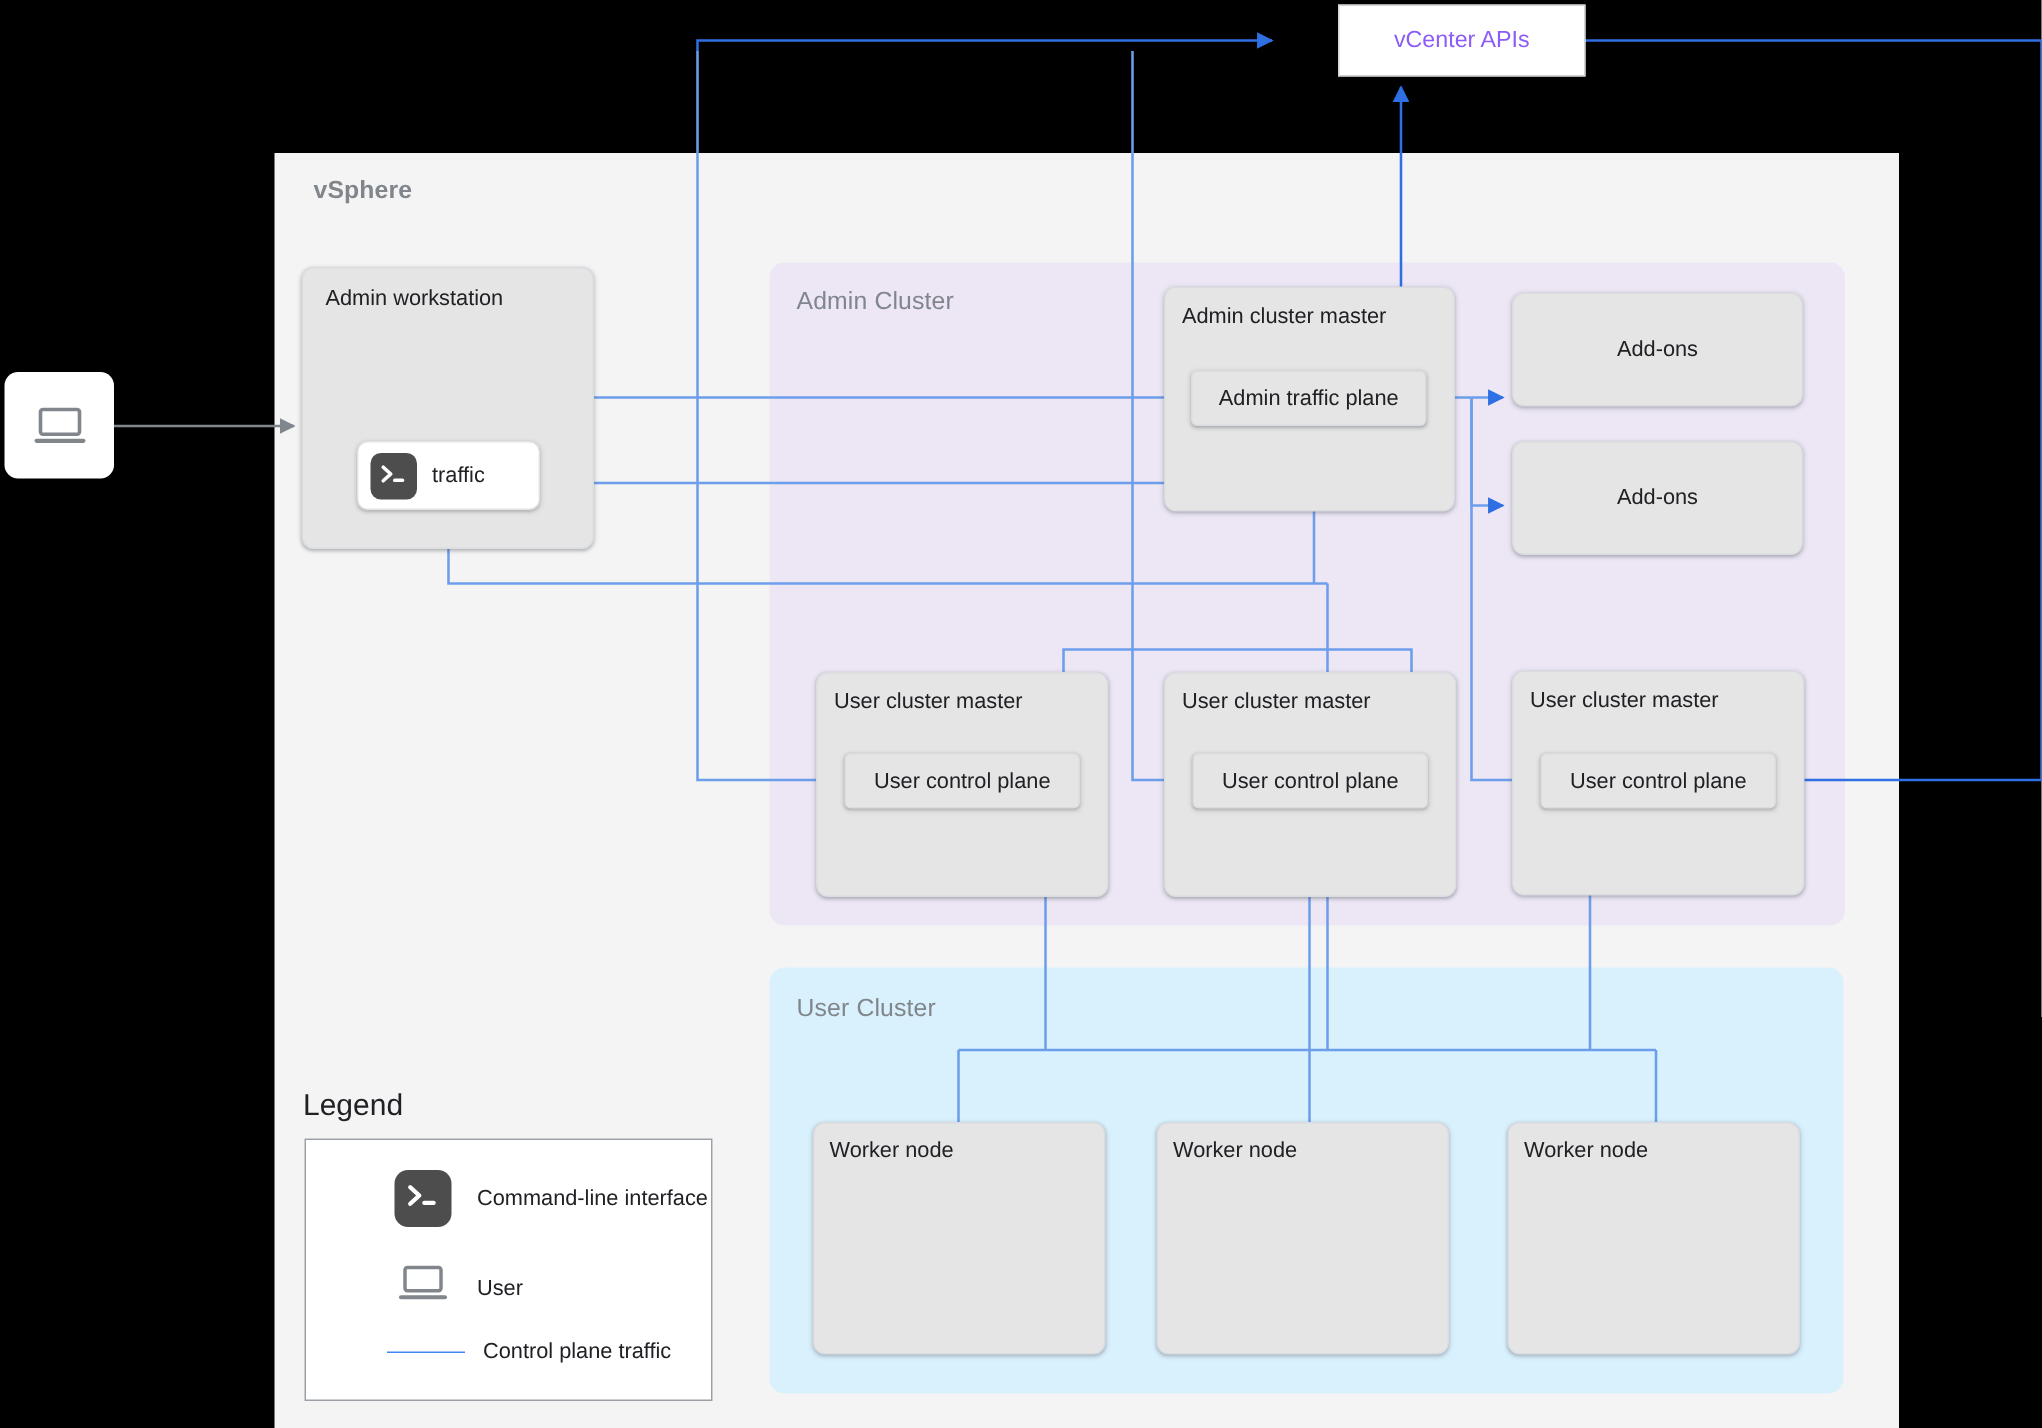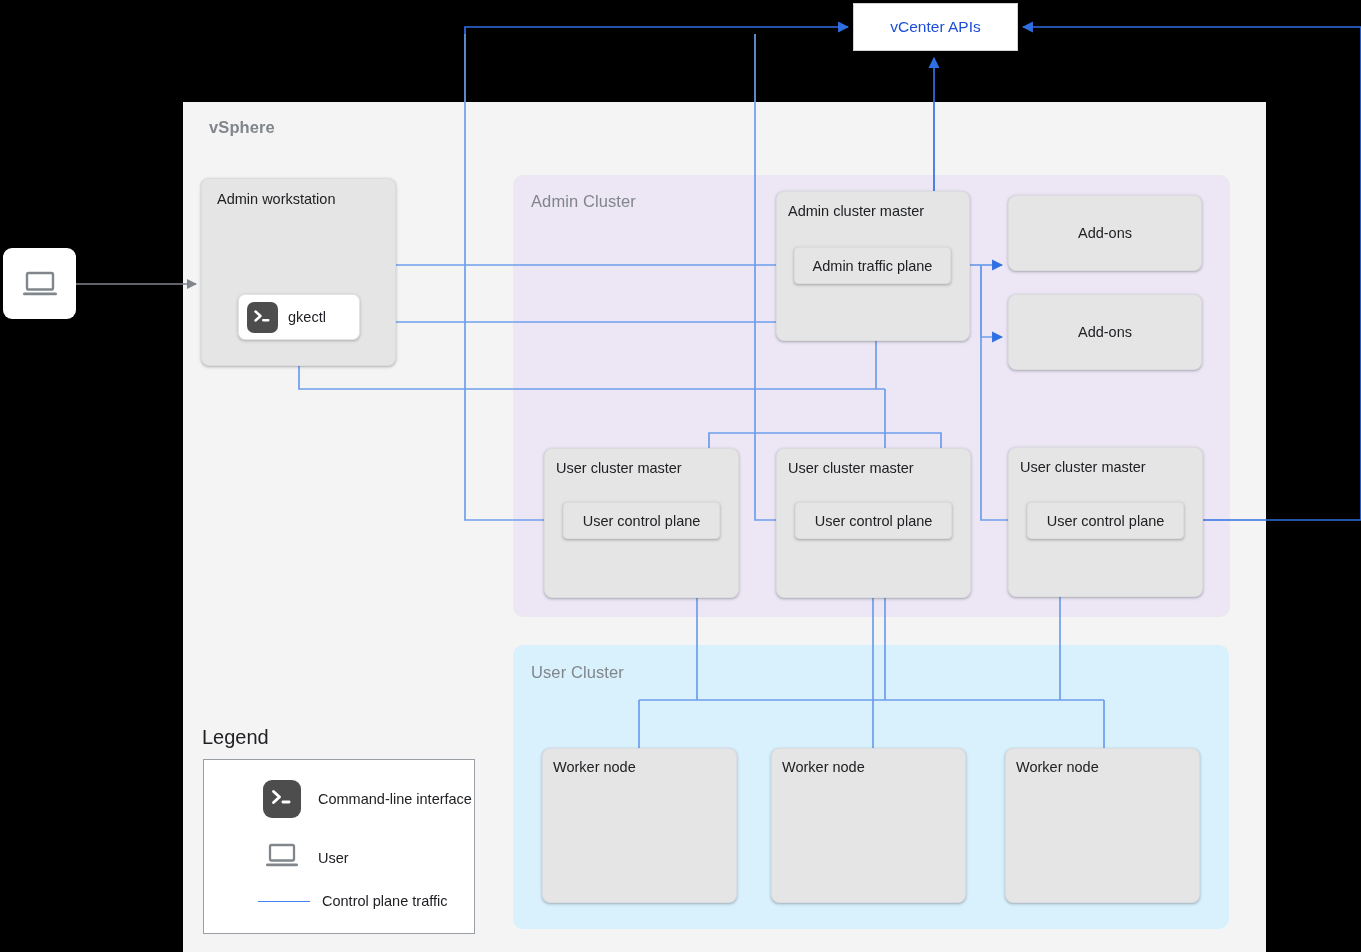--- a/index.html
+++ b/index.html
@@ -44,24 +44,24 @@
   .box-label{
     position:absolute;font-size:14.5px;color:#202124;white-space:nowrap;
   }
   .box-center{
     display:flex;align-items:center;justify-content:center;
     font-size:14.5px;color:#202124;
   }
 
   
   #vcenter-apis{
-    left:853px;top:3px;width:165px;height:48px;
+    left:892px;top:3px;width:165px;height:48px;
     background:#ffffff;border:1px solid #cfd2d6;border-radius:0;
     display:flex;align-items:center;justify-content:center;
-    font-size:15.5px;color:#1d4ed8;box-shadow:none;
+    font-size:15.5px;color:#8b5cf6;box-shadow:none;
     position:absolute;box-sizing:border-box;
   }
 
   
   #user-node{
     left:3px;top:248px;width:73px;height:71px;
     background:#ffffff;border:none;border-radius:9px;
     display:flex;align-items:center;justify-content:center;
     box-shadow:none;
   }
@@ -235,21 +235,21 @@
   <div class="box-label" id="admin-workstation-label">Admin workstation</div>
 
 
   <div class="cli-card" id="kubectl-card">
     <span class="term-icon">
       <svg width="31" height="31" viewBox="0 0 31 31">
         <path d="M 8.5 9.5 L 13.5 14 L 8.5 18.5" fill="none" stroke="#ffffff" stroke-width="2.4" stroke-linecap="round" stroke-linejoin="round"></path>
         <rect x="15" y="17" width="7.5" height="2.4" rx="1.1" fill="#ffffff"></rect>
       </svg>
     </span>
-    <span class="cli-label">gkectl</span>
+    <span class="cli-label">traffic</span>
   </div>
 
   <div class="box" id="admin-cluster-master"></div>
   <div class="box-label" id="admin-cluster-master-label">Admin cluster master</div>
   <div class="box box-center" id="admin-control-plane">Admin traffic plane</div>
 
   <div class="box box-center" id="addons-1">Add-ons</div>
   <div class="box box-center" id="addons-2">Add-ons</div>
 
   <div class="box ucm" id="ucm-1"></div>

